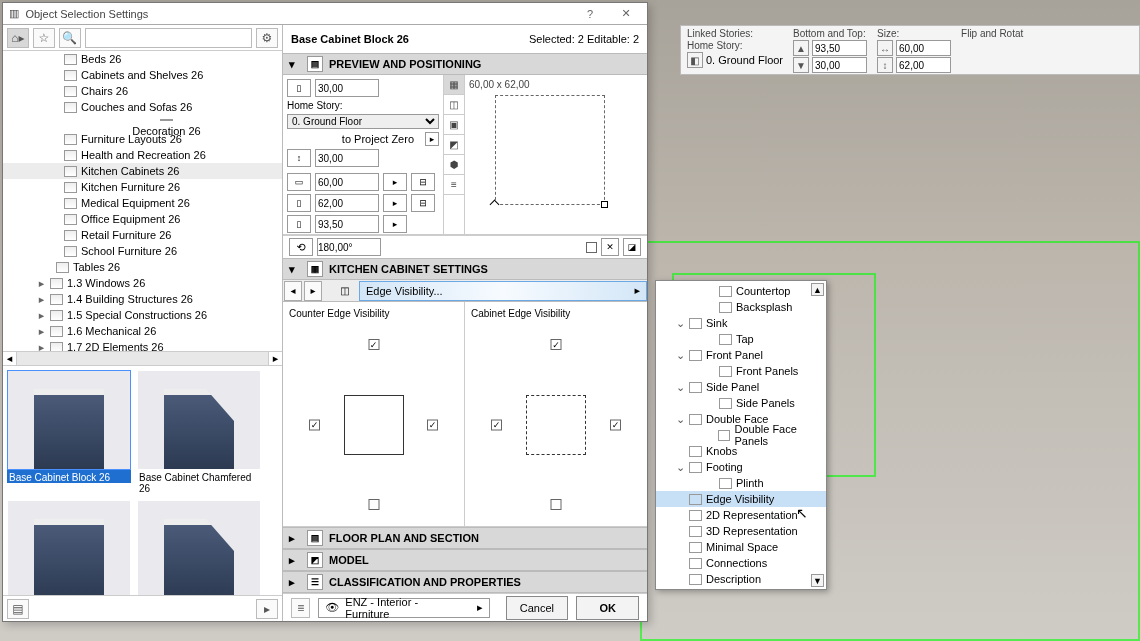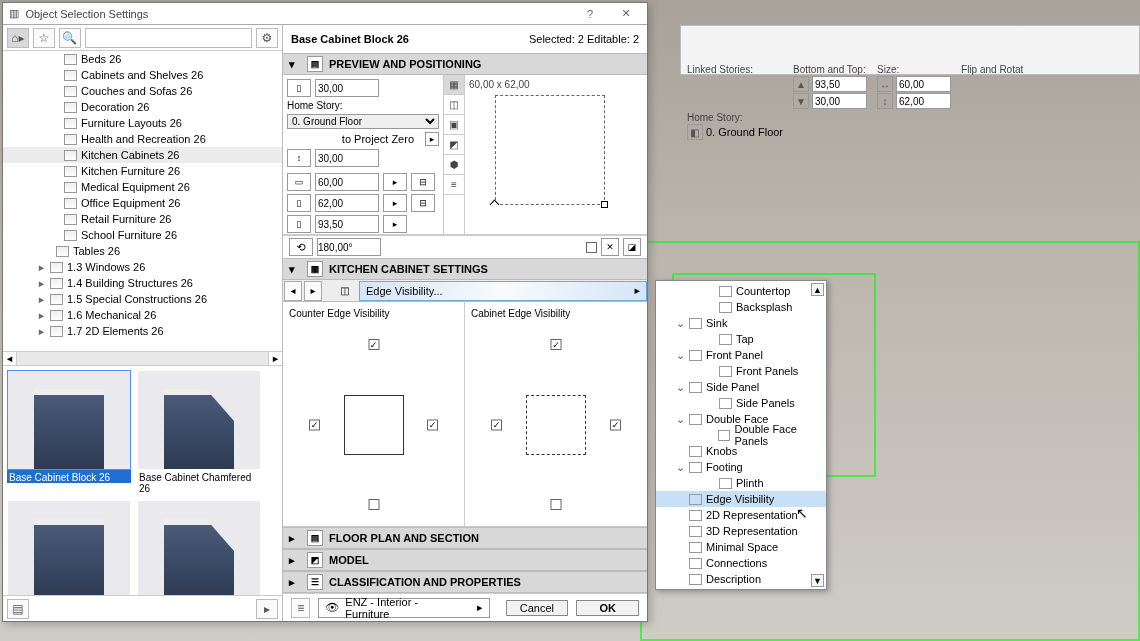--- a/index.html
+++ b/index.html
@@ -7,21 +7,21 @@
 
 
 .viewport-3d { position: absolute; left: 0; top: 0; width: 1140px; height: 641px; background: linear-gradient(180deg,#a8a39a 0,#bcb6ad 40%,#cfccc6 100%); }
 .kitchen-wire { position: absolute; right: 0; bottom: 0; width: 500px; height: 400px; border: 2px solid #00ff00; opacity: .6; }
 .kitchen-wire::before { content:""; position:absolute; left:30px; top:30px; width:200px; height:200px; border:2px solid #00ff00; }
 .kitchen-wire::after { content:""; position:absolute; left:60px; top:60px; width:120px; height:120px; border:2px solid #00ff00; }
 
 
 .infobar { position: absolute; top: 25px; left: 680px; right: 0; height: 50px; background: #f4f4f4; border: 1px solid #bbb; display: flex; gap: 10px; padding: 2px 6px; align-items: stretch; }
 .infobar .group { display: flex; flex-direction: column; gap: 1px; }
-.infobar .lbl { font-size: 10px; color: #444; margin-top: 36px; }
+.infobar .lbl { font-size: 10px; color: #444; }
 .infobar .row { display:flex; align-items:center; gap:3px; }
 .infobar input { width: 55px; height: 16px; border: 1px solid #999; padding: 0 2px; font-size:10px; }
 .mini-icon { width: 16px; height: 16px; border: 1px solid #999; display:inline-flex; align-items:center; justify-content:center; font-size:10px; color:#555; }
 
 
 .dialog { position: absolute; left: 2px; top: 2px; width: 646px; height: 620px; background: #fff; border: 1px solid #777; box-shadow: 3px 3px 8px rgba(0,0,0,.2); display:flex; flex-direction:column; }
 .titlebar { height: 22px; background: #fff; border-bottom: 1px solid #aaa; display:flex; align-items:center; padding: 0 6px; gap:6px; color:#444; }
 .titlebar .spacer { flex:1; }
 .win-btn { width: 30px; height: 20px; display:flex; align-items:center; justify-content:center; color:#666; }
 
@@ -85,21 +85,21 @@
 .edge-panel .title { font-size:10px; margin-bottom:10px; }
 .edge-panel .box-wrap { flex:1; display:flex; align-items:center; justify-content:center; position:relative; }
 .edge-panel .box { width:60px; height:60px; border:1px solid #333; position:relative; }
 .edge-panel .box.dashed { border-style:dashed; }
 .chk { width:11px; height:11px; border:1px solid #666; display:inline-flex; align-items:center; justify-content:center; font-size:9px; background:#fff; }
 
 .collapsed-section { height: 22px; }
 .footer-row { height: 28px; display:flex; align-items:center; padding:0 8px; gap:8px; border-top:1px solid #ccc; }
 .footer-row .layer-btn { height:20px; border:1px solid #999; padding:0 6px; display:flex; align-items:center; gap:6px; background:#fff; }
 .footer-row .spacer { flex:1; }
-.footer-row button { width:72px; height:16px; border:1px solid #888; background:#f3f3f3; }
+.footer-row button { width:72px; height:24px; border:1px solid #888; background:#f3f3f3; }
 
 
 .popup { position:absolute; left:655px; top:280px; width:172px; background:#fff; border:1px solid #888; box-shadow:2px 2px 6px rgba(0,0,0,.3); padding:2px 0; }
 .popup .item { display:flex; align-items:center; height:16px; gap:4px; padding-left:6px; font-size:11px; }
 .popup .item.sel { background:#c8e0f6; }
 .popup .indent1 { padding-left: 20px; }
 .popup .indent2 { padding-left: 50px; }
 .popup .exp { width:9px; text-align:center; color:#555; }
 .popup .ic { width:13px; height:11px; border:1px solid #999; display:inline-block; }
 .popup .scroll-up, .popup .scroll-down { position:absolute; right:2px; width:13px; height:13px; border:1px solid #999; background:#f4f4f4; display:flex; align-items:center; justify-content:center; font-size:9px; }
@@ -174,23 +174,28 @@
             <span>Beds 26</span>
           </div>
           <div class="item" style="padding-left: 48px;">
             <span class="expand"></span>
             <span class="folder"></span>
             <span>Cabinets and Shelves 26</span>
           </div>
           <div class="item" style="padding-left: 48px;">
             <span class="expand"></span>
             <span class="folder"></span>
+            <span>Chairs 26</span>
+          </div>
+          <div class="item" style="padding-left: 48px;">
+            <span class="expand"></span>
+            <span class="folder"></span>
             <span>Couches and Sofas 26</span>
           </div>
-          <div class="item" style="padding-left: 48px;">
+          <div class="item" style="padding-left: 48px; flex-direction: column;">
             <span class="expand"></span>
             <span class="folder"></span>
             <span>Decoration 26</span>
           </div>
           <div class="item" style="padding-left: 48px;">
             <span class="expand"></span>
             <span class="folder"></span>
             <span>Furniture Layouts 26</span>
           </div>
           <div class="item" style="padding-left: 48px;">

